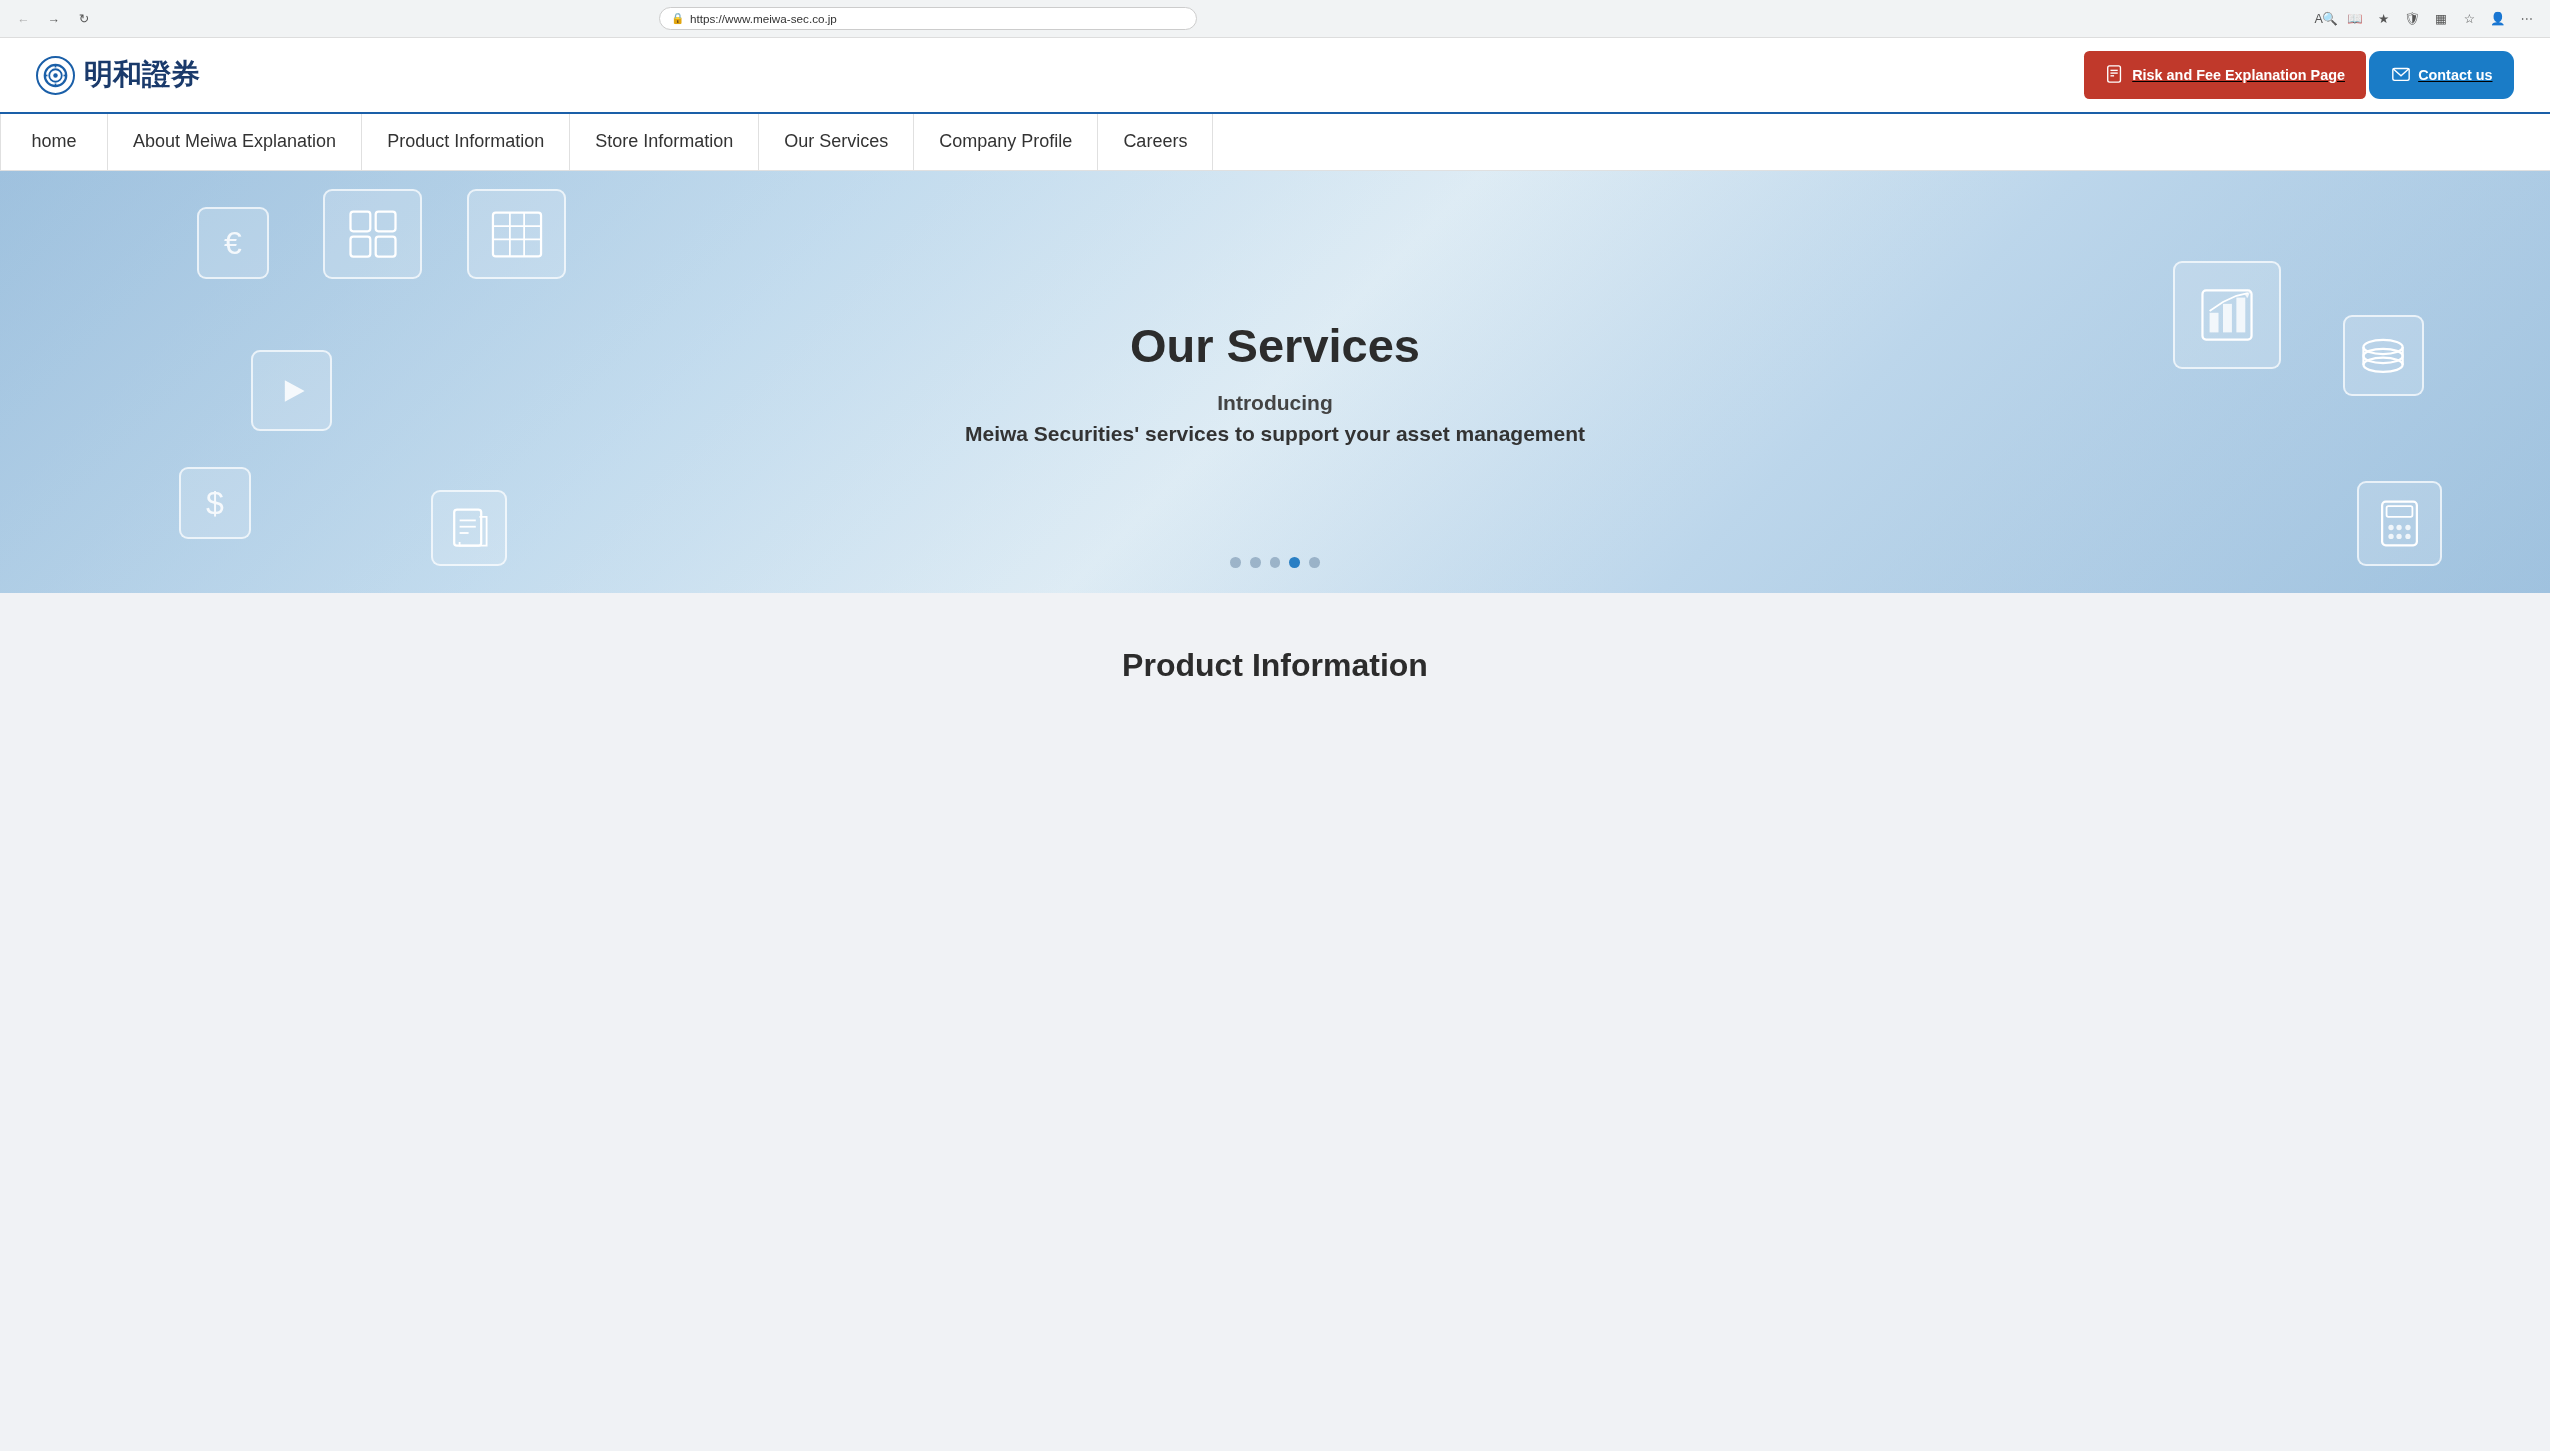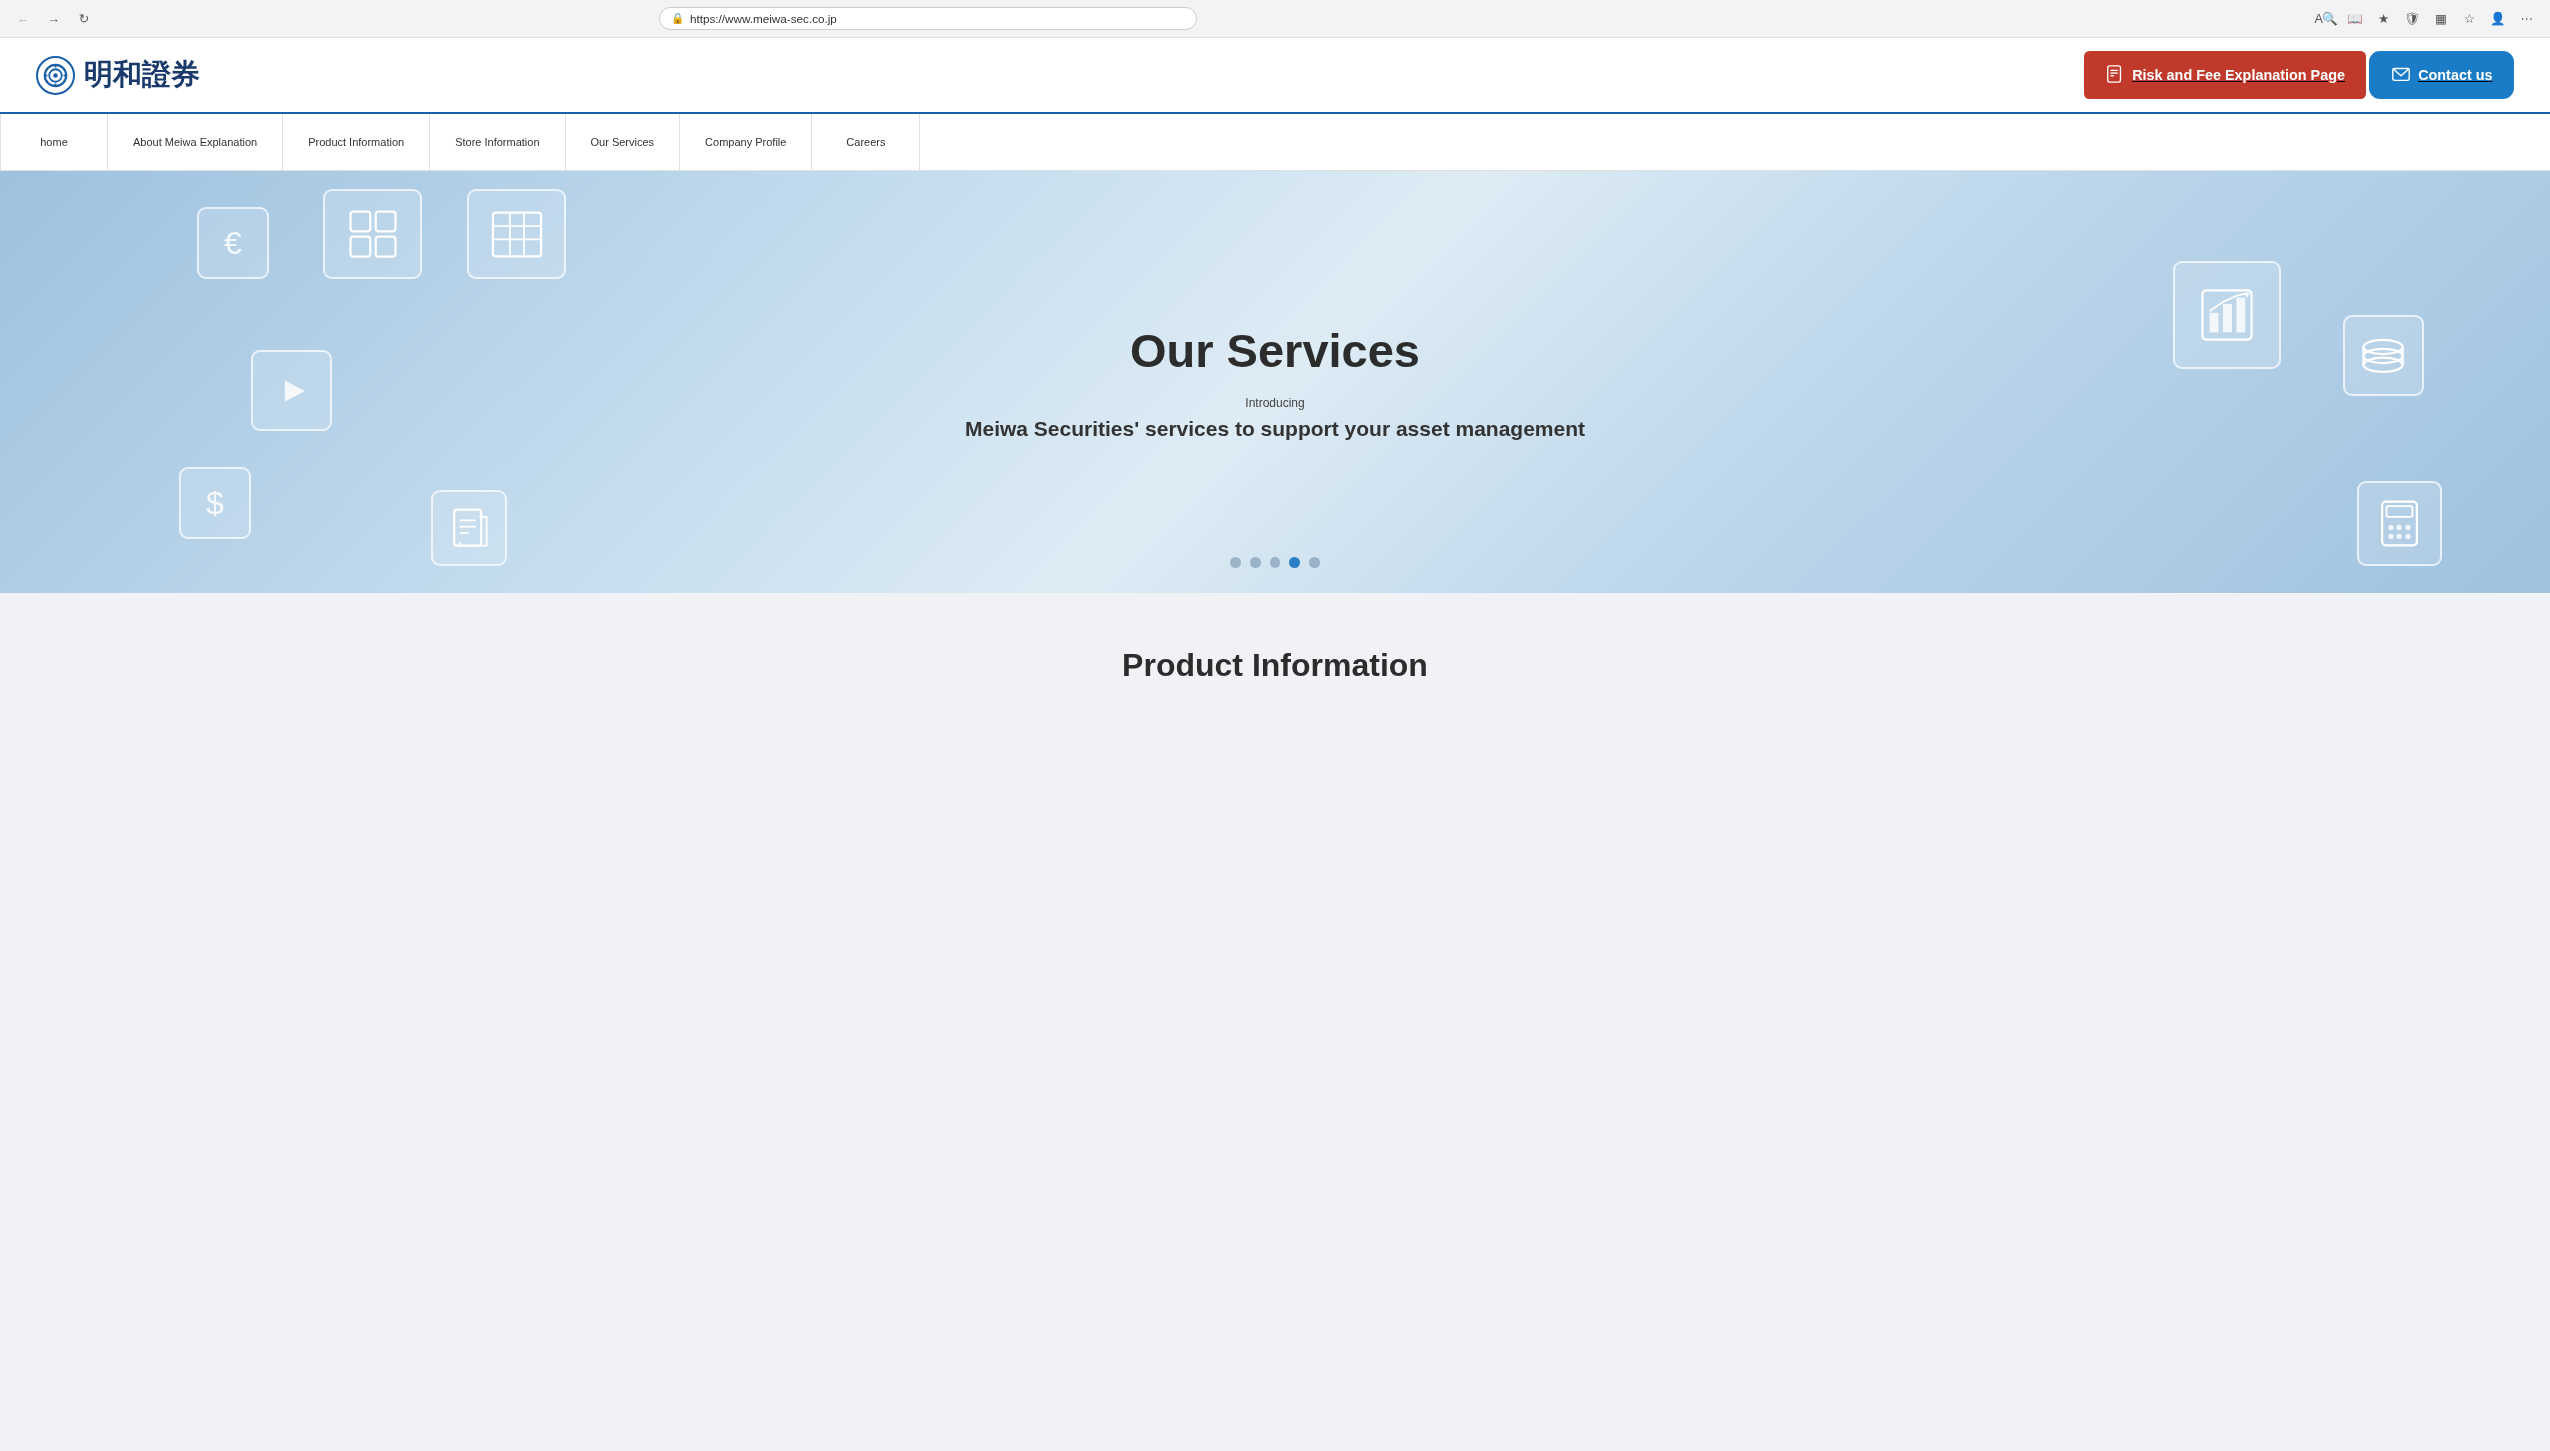--- a/index.html
+++ b/index.html
@@ -71,21 +71,21 @@
     .nav-bar {
       background: white;
       border-bottom: 0.9px solid #e0e0e0;
       display: flex;
       align-items: stretch;
       height: 57px;
     }
     .nav-item {
       padding: 14px 25px;
       display: flex; align-items: center; justify-content: center;
-      font-size: 11px; color: #333; cursor: pointer;
+      font-size: 18px; color: #333; cursor: pointer;
       border-right: 0.9px solid #e0e0e0;
       text-align: center; line-height: 1.3;
       font-weight: 500;
       min-width: 108px;
     }
     .nav-item:first-child { border-left: 0.9px solid #e0e0e0; }
 
     
     .hero-banner {
       position: relative;
@@ -102,21 +102,21 @@
     }
     .hero-content {
       position: relative; z-index: 2;
       text-align: center;
     }
     .hero-title {
       font-size: 47px; font-weight: bold; color: #2c2c2c;
       margin-bottom: 18px;
     }
     .hero-subtitle {
-      font-size: 12px; font-weight: normal; color: #444;
+      font-size: 21px; font-weight: bold; color: #444;
       margin-bottom: 7.2px;
     }
     .hero-description {
       font-size: 21px; font-weight: bold; color: #333;
     }
     .hero-dots {
       position: absolute; bottom: 25px; left: 50%; transform: translateX(-50%);
       display: flex; gap: 9px; z-index: 2;
     }
     .dot {

